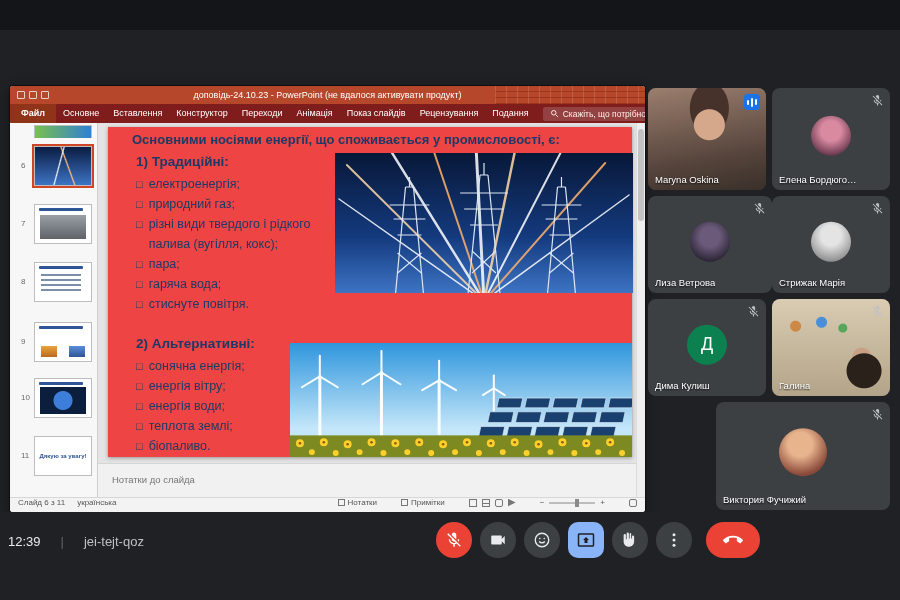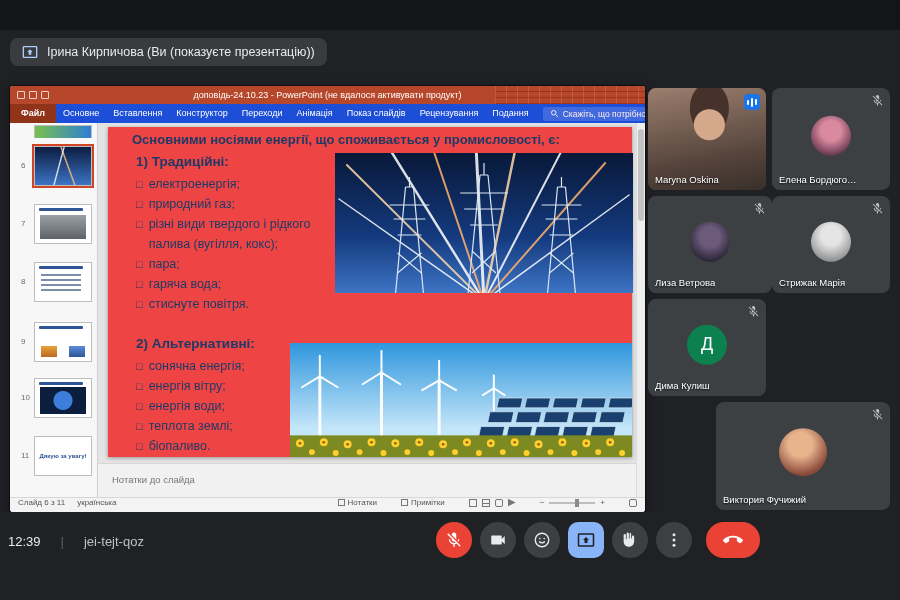--- a/index.html
+++ b/index.html
@@ -15,21 +15,21 @@
   
   .ppt{position:absolute;left:10px;top:86px;width:635px;height:426px;background:#e4e4e4;border-radius:3px;
        overflow:hidden;box-shadow:0 0 0 1px rgba(0,0,0,.45),0 4px 14px rgba(0,0,0,.4)}
   .ppt-title{height:18px;background:#b7472a;display:flex;align-items:center;color:#fff;font-size:9px;position:relative}
   .qat{display:flex;gap:4px;margin-left:7px}
   .qat i{width:8px;height:8px;border:1px solid rgba(255,255,255,.75);display:block;border-radius:1px}
   .t-text{position:absolute;left:50%;transform:translateX(-50%);white-space:nowrap}
   .t-art{position:absolute;right:0;top:0;bottom:0;width:150px;opacity:.9;background:
       repeating-linear-gradient(90deg, rgba(255,255,255,.14) 0 1px, transparent 1px 11px),
       repeating-linear-gradient(0deg, rgba(110,20,8,.4) 0 1px, transparent 1px 6px)}
-  .ppt-ribbon{height:19px;background:#1d4ed8;display:flex;align-items:center;color:#fff;font-size:9px}
+  .ppt-ribbon{height:19px;background:#7f1d1d;display:flex;align-items:center;color:#fff;font-size:9px}
   .tab{padding:0 7px;line-height:19px;white-space:nowrap;cursor:default}
   .tab-file{background:#8f3418;padding:0 11px;font-weight:bold}
   .tellme{display:flex;align-items:center;gap:4px;background:rgba(255,255,255,.16);height:14px;border-radius:2px;
           padding:0 7px;margin-left:7px;color:#ffefe8;font-size:8.5px;white-space:nowrap}
   .tellme svg{width:9px;height:9px}
 
   .ppt-body{display:flex;height:374px;background:#e4e4e4}
   .thumbs{width:88px;background:#f7f7f7;border-right:1px solid #cfcfcf;position:relative;flex:none}
   .thumb{position:absolute;left:24px;width:58px;height:40px;background:#fff;border:1px solid #bdbdbd;overflow:hidden}
   .thumb.sel{outline:2px solid #d04526;outline-offset:0}
@@ -131,26 +131,20 @@
   .endcall{width:54px;height:36px;border-radius:18px;background:#ea4335;display:flex;align-items:center;justify-content:center;
            color:#fff;margin-left:6px;cursor:pointer;flex:none}
   .endcall svg{width:20px;height:20px}
 </style>
 </head>
 <body>
 
 <div class="app">
   <div class="top-strip"></div>
 
-  <div class="banner">
-    <svg viewBox="0 0 24 24" fill="currentColor">
-      <path d="M21 3H3c-1.1 0-2 .9-2 2v14c0 1.1.9 2 2 2h18c1.1 0 2-.9 2-2V5c0-1.1-.9-2-2-2zm0 16H3V5h18v14zM10 12H8l4-4 4 4h-2v4h-4v-4z"></path>
-    </svg>
-    <span>Ірина Кирпичова (Ви (показуєте презентацію))</span>
-  </div>
 
   <div class="ppt">
     <div class="ppt-title">
       <span class="qat">
           <i></i>
           <i></i>
           <i></i>
         </span>
       <span class="t-text">доповідь-24.10.23 - PowerPoint (не вдалося активувати продукт)</span>
       <span class="t-art"></span>
@@ -493,20 +487,27 @@
   </div>
 
   <div class="tile p5">
     <div class="init-avatar">Д</div>
     <svg class="micoff-badge" viewBox="0 0 24 24" fill="currentColor">
         <path d="M19 11h-1.7c0 .74-.16 1.43-.43 2.05l1.23 1.23c.56-.98.9-2.09.9-3.28zm-4.02.17c0-.06.02-.11.02-.17V5c0-1.66-1.34-3-3-3S9 3.34 9 5v.18l5.98 5.99zM4.27 3L3 4.27l6.01 6.01V11c0 1.66 1.33 3 2.99 3 .22 0 .44-.03.65-.08l1.66 1.66c-.71.33-1.5.52-2.31.52-2.76 0-5.3-2.1-5.3-5.1H5c0 3.41 2.72 6.23 6 6.72V21h2v-3.28c.91-.13 1.77-.45 2.54-.9L19.73 21 21 19.73 4.27 3z"></path>
       </svg>
     <div class="tile-name">Дима Кулиш</div>
   </div>
 
+  <div class="tile p6">
+    <div class="vfill v-galina"></div>
+    <svg class="micoff-badge" viewBox="0 0 24 24" fill="currentColor">
+        <path d="M19 11h-1.7c0 .74-.16 1.43-.43 2.05l1.23 1.23c.56-.98.9-2.09.9-3.28zm-4.02.17c0-.06.02-.11.02-.17V5c0-1.66-1.34-3-3-3S9 3.34 9 5v.18l5.98 5.99zM4.27 3L3 4.27l6.01 6.01V11c0 1.66 1.33 3 2.99 3 .22 0 .44-.03.65-.08l1.66 1.66c-.71.33-1.5.52-2.31.52-2.76 0-5.3-2.1-5.3-5.1H5c0 3.41 2.72 6.23 6 6.72V21h2v-3.28c.91-.13 1.77-.45 2.54-.9L19.73 21 21 19.73 4.27 3z"></path>
+      </svg>
+    <div class="tile-name">Галина</div>
+  </div>
 
   <div class="tile p7">
     <div class="avatar av7"></div>
     <svg class="micoff-badge" viewBox="0 0 24 24" fill="currentColor">
         <path d="M19 11h-1.7c0 .74-.16 1.43-.43 2.05l1.23 1.23c.56-.98.9-2.09.9-3.28zm-4.02.17c0-.06.02-.11.02-.17V5c0-1.66-1.34-3-3-3S9 3.34 9 5v.18l5.98 5.99zM4.27 3L3 4.27l6.01 6.01V11c0 1.66 1.33 3 2.99 3 .22 0 .44-.03.65-.08l1.66 1.66c-.71.33-1.5.52-2.31.52-2.76 0-5.3-2.1-5.3-5.1H5c0 3.41 2.72 6.23 6 6.72V21h2v-3.28c.91-.13 1.77-.45 2.54-.9L19.73 21 21 19.73 4.27 3z"></path>
       </svg>
     <div class="tile-name">Виктория Фучижий</div>
   </div>
 
   <div class="bbar">

